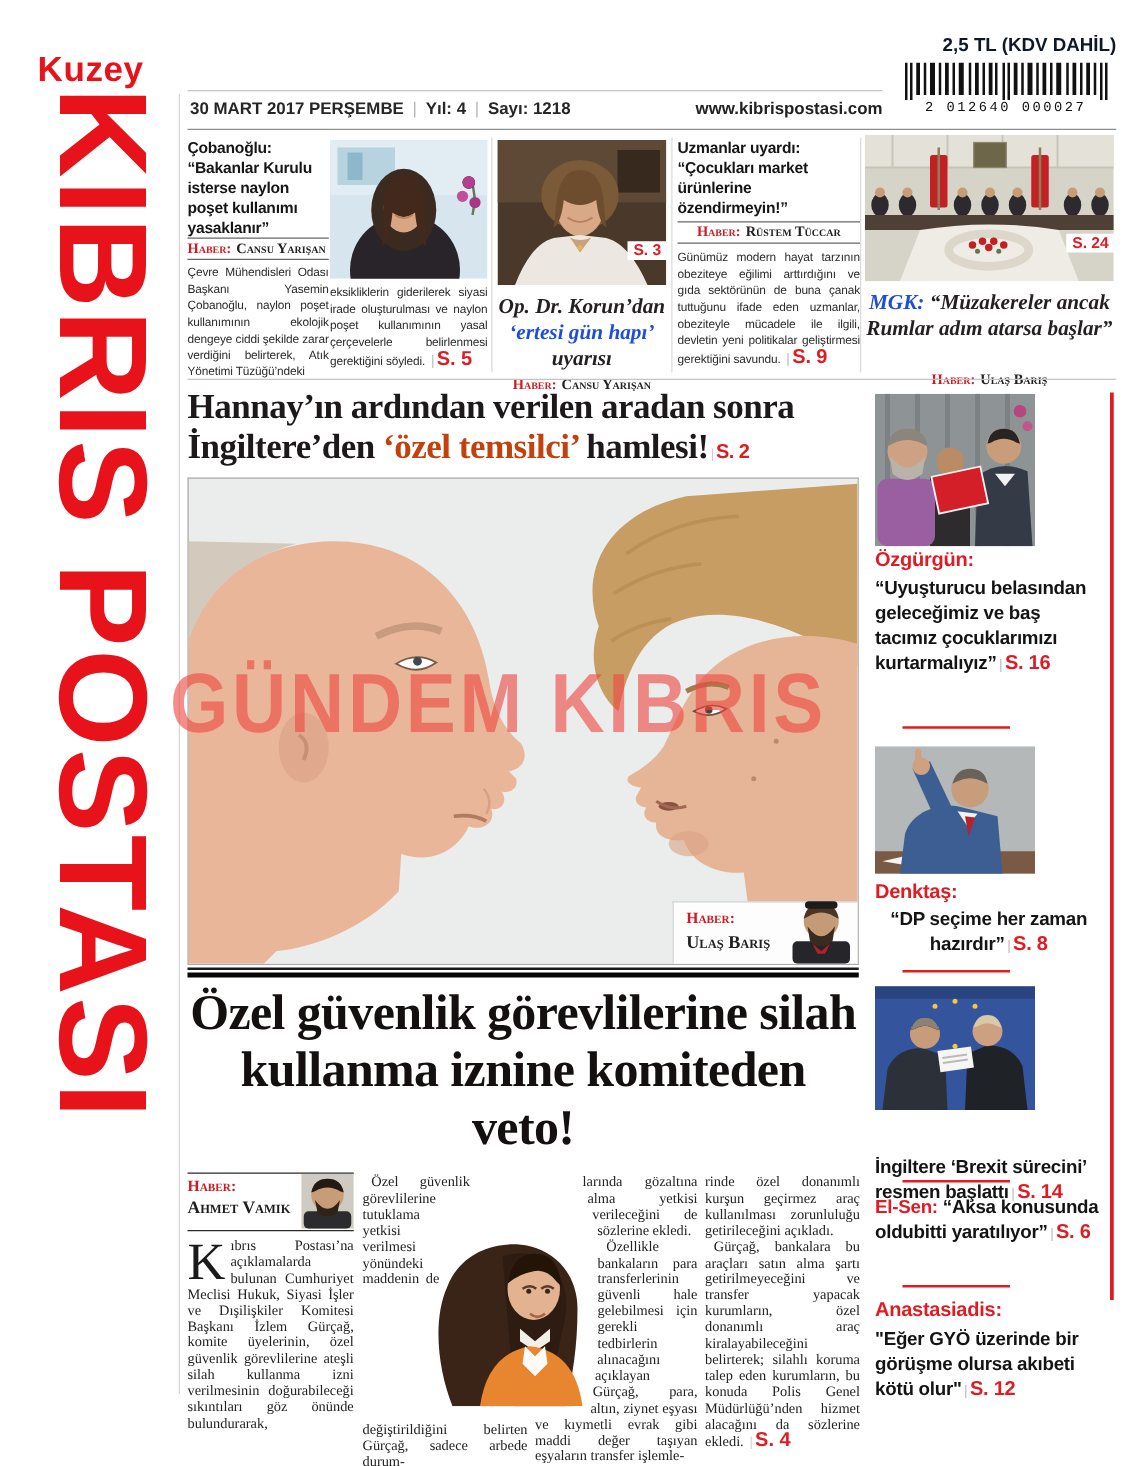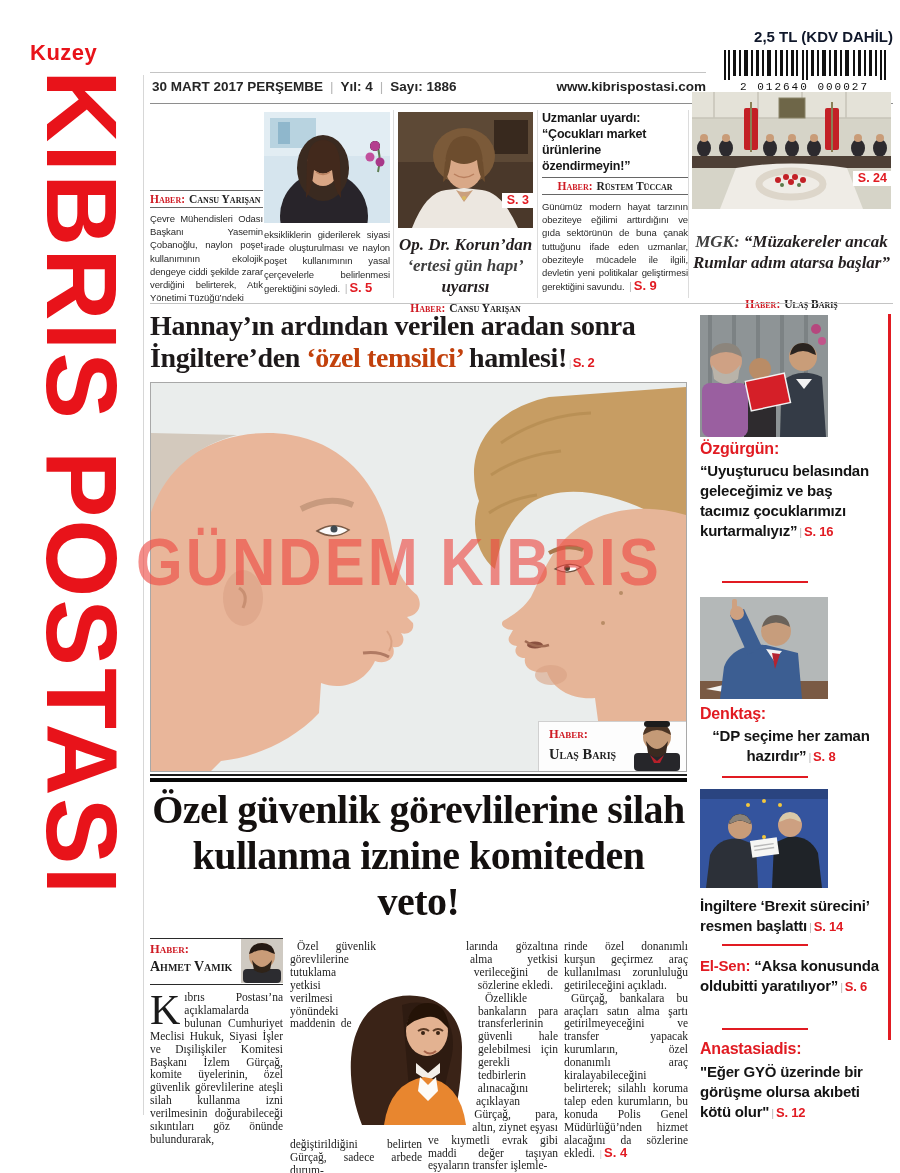--- a/index.html
+++ b/index.html
@@ -2,21 +2,21 @@
 <html><head>
 <meta charset="utf-8">
 <style>
   * { margin:0; padding:0; box-sizing:border-box; }
   html,body { background:#ffffff; }
   #page { position:relative; width:900px; height:1173px; background:#fff;
           font-family:"Liberation Sans",sans-serif; color:#1c1c1c; overflow:hidden; }
   .abs { position:absolute; }
 
   
-  #edition { left:30px; top:40px; font-size:22px; font-weight:600; color:#e8131a; letter-spacing:.5px; }
+  #edition { left:30px; top:40px; font-size:28px; font-weight:600; color:#e8131a; letter-spacing:.5px; }
   #masthead-vertical { left:133px; top:70px; width:1045px; height:105px;
       transform:rotate(90deg); transform-origin:0 0;
       font-size:100px; line-height:103px; font-weight:bold; color:#e8131a;
       letter-spacing:2px; white-space:nowrap; }
   #content-vline { left:143px; top:75px; width:1px; height:1040px; background:#d7d7d7; }
 
   
   #price { left:641px; top:28px; width:252px; text-align:right; font-size:15px; font-weight:bold; color:#0f172a; }
   #barcode { left:716px; top:50px; width:177px; }
   #barcode-digits { width:177px; text-align:center; font-family:"Liberation Mono",monospace;
@@ -32,29 +32,29 @@
   .vsep { width:1px; background:#dcdcdc; top:110px; height:188px; }
   #vsep1 { left:393px; } #vsep2 { left:537px; } #vsep3 { left:688px; }
   #topdiv { left:150px; top:303px; width:743px; }
 
   .snippet-title { font-weight:bold; font-size:12.5px; line-height:16px; color:#161616; letter-spacing:-.2px; }
   .snippet-body { font-size:9.5px; line-height:13.2px; color:#2a2a2a; text-align:justify; letter-spacing:-.1px; }
   .byline { font-family:"Liberation Serif",serif; font-variant:small-caps; font-weight:bold;
             font-size:11.5px; color:#222; border-top:1px solid #666; border-bottom:1px solid #666; padding:2px 0; }
   .byline .label { color:#cf1b24; margin-right:4px; }
   .byline.noline { border:none; }
-  .badge { color:#e11b22; font-weight:bold; font-size:13px; font-family:"Liberation Sans",sans-serif; }
+  .badge { color:#e11b22; font-weight:bold; font-size:16px; font-family:"Liberation Sans",sans-serif; }
   .bsep { color:#b9b9b9; font-weight:normal; font-size:11px; padding:0 2px; }
   .chip { position:absolute; right:0; bottom:4px; background:#fff; color:#e11b22;
           font-weight:bold; font-size:12.5px; padding:0 4px 1px 5px; }
   .photo { display:block; }
 
   .serif-italic-title { font-family:"Liberation Serif",serif; font-style:italic; font-weight:bold;
           font-size:17px; line-height:21px; text-align:center; color:#241f20; }
-  .serif-italic-title .red { color:#404040;text-align:center; }
+  .serif-italic-title .red { color:#1d4ed8;text-align:center; }
 
   
   #main-headline { left:150px; top:310px; width:537px; font-family:"Liberation Serif",serif;
       font-weight:bold; font-size:28px; line-height:32px; color:#1d191a; letter-spacing:-.4px; }
   #main-headline .red { color:#c2410c; }
 
   
   #main-photo { left:150px; top:382px; width:537px; height:390px; background:#edefee; border:1px solid #a8a8a8; }
   #watermark { left:136px; top:528px; width:580px; font-weight:bold; font-size:60px; letter-spacing:3px;
       color:rgba(238,72,66,.62); white-space:nowrap; transform:scaleY(1.12); z-index:5; }
@@ -146,25 +146,26 @@
           <rect x="153" y="0" width="3" height="26"></rect>
           <rect x="159" y="0" width="2" height="26"></rect>
         <rect x="164" y="0" width="2" height="30"></rect>
           <rect x="168" y="0" width="2" height="30"></rect>
       </g>
     </svg>
     <div id="barcode-digits">2 012640 000027</div>
   </div>
   <div class="abs hline" id="line-a"></div>
   <div class="abs" id="daterow">
-    <span>30 MART 2017 PERŞEMBE</span><span class="sep">|</span><span>Yıl: 4</span><span class="sep">|</span><span>Sayı: 1886</span>
+    <span>30 MART 2017 PERŞEMBE</span><span class="sep">|</span><span>Yıl: 4</span><span class="sep">|</span><span>Sayı: 1218</span>
   </div>
   <div class="abs" id="website">www.kibrispostasi.com</div>
   <div class="abs hline" id="line-b"></div>
 
+  <div class="abs snippet-title" style="left:150px;top:110px;width:113px;">Çobanoğlu: “Bakanlar Kurulu isterse naylon poşet kullanımı yasaklanır”</div>
   <svg class="abs photo" style="left:264px;top:112px;" width="126" height="111" viewBox="0 0 126 111">
     <rect width="126" height="111" fill="#d6e5ee"></rect>
     <rect x="0" y="0" width="126" height="44" fill="#e2edf3"></rect>
     <rect x="6" y="6" width="46" height="30" fill="#a9c9da" opacity=".75"></rect>
     <rect x="14" y="10" width="12" height="22" fill="#8fb7cc"></rect>
     <path d="M112 30 q6 14 2 30" stroke="#5d7d52" stroke-width="2" fill="none"></path>
     <circle cx="111" cy="34" r="5" fill="#b District43f8f"></circle>
     <circle cx="111" cy="34" r="5" fill="#b43f8f"></circle>
       <circle cx="106" cy="45" r="4.5" fill="#c1509c"></circle>
       <circle cx="116" cy="50" r="4.5" fill="#a83788"></circle>
@@ -215,21 +216,21 @@
   <div class="abs byline" style="left:542px;top:177px;width:146px;text-align:center;">
     <span class="label">Haber:</span><span>Rüstem Tüccar</span>
   </div>
   <div class="abs snippet-body" style="left:542px;top:200px;width:146px;">
     <span>Günümüz modern hayat tarzının obeziteye eğilimi arttırdığını ve gıda sektörünün de buna çanak tuttuğunu ifade eden uzmanlar, obeziteyle mücadele ile ilgili, devletin yeni politikalar geliştirmesi gerektiğini savundu.</span>
     <span class="bsep">|</span><span class="badge">S. 9</span>
   </div>
 
   <div class="abs vsep" id="vsep3"></div>
 
-  <div class="abs" style="left:692px;top:92px;width:199px;height:98px;">
+  <div class="abs" style="left:692px;top:108px;width:199px;height:98px;">
     <svg class="photo" width="199" height="117" viewBox="0 0 199 117">
       <rect width="199" height="117" fill="#d6d4c8"></rect>
       <rect width="199" height="26" fill="#e4e2d8"></rect>
       <path d="M0 26 h199 M22 0 v26 M66 0 v26 M110 0 v26 M154 0 v26" stroke="#c6c4b8" stroke-width="1.5" fill="none"></path>
       <rect x="87" y="6" width="26" height="20" fill="#6e6648" stroke="#8a8468"></rect>
       <rect x="52" y="16" width="14" height="42" rx="2" fill="#c32026"></rect>
       <rect x="133" y="16" width="14" height="42" rx="2" fill="#c32026"></rect>
       <rect x="58" y="10" width="2" height="50" fill="#8a7f55"></rect>
         <rect x="139" y="10" width="2" height="50" fill="#8a7f55"></rect>
       <g fill="#2c2a2e">
@@ -443,21 +444,21 @@
     <path d="M29 35 q2 -10 11 -10 q9 0 11 10 l-3 -1 q-8 -5 -16 0 z" fill="#8a8population278"></path>
     <path d="M29 35 q2 -10 11 -10 q9 0 11 10 l-3 -1 q-8 -5 -16 0 z" fill="#8a8278"></path>
     <path d="M122 99 L118 64 C 112 50 98 46 88 48 L 74 54 L 72 99 Z" fill="#1f2328"></path>
     <circle cx="90" cy="36" r="12" fill="#cda081"></circle>
     <path d="M79 33 q2 -10 11 -10 q9 0 11 10 l-3 -1 q-8 -5 -16 0 z" fill="#d9c9a8"></path>
     <g transform="rotate(-8 64 58)">
         <rect x="51" y="50" width="27" height="17" fill="#f6f6f4"></rect>
         <path d="M54 56 h20 M54 60 h20" stroke="#b9b9b9" stroke-width="1.5"></path>
       </g>
   </svg>
-  <div class="abs sb-quote" style="left:700px;top:896px;width:182px;">
+  <div class="abs sb-quote" style="left:700px;top:924px;width:182px;">
     <span>İngiltere ‘Brexit sürecini’ resmen başlattı</span><span class="bsep">|</span><span class="badge">S. 14</span>
   </div>
   <div class="abs red-div" style="top:944px;"></div>
 
   <div class="abs sb-quote" style="left:700px;top:956px;width:182px;">
     <span class="sb-inline-name">El-Sen:</span>
     <span>“Aksa konusunda oldubitti yaratılıyor”</span><span class="bsep">|</span><span class="badge">S. 6</span>
   </div>
   <div class="abs red-div" style="top:1028px;"></div>
 

